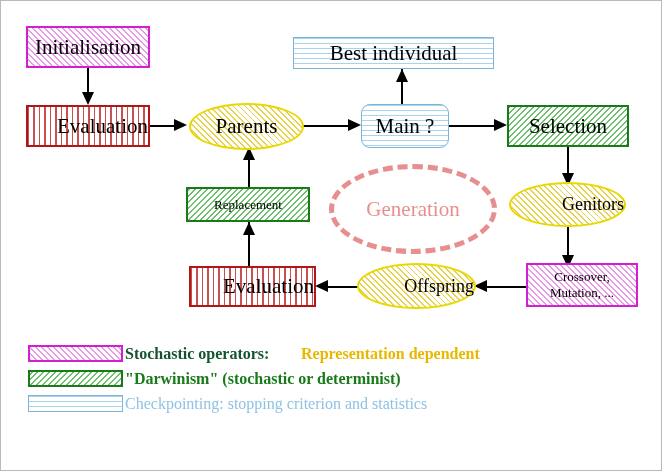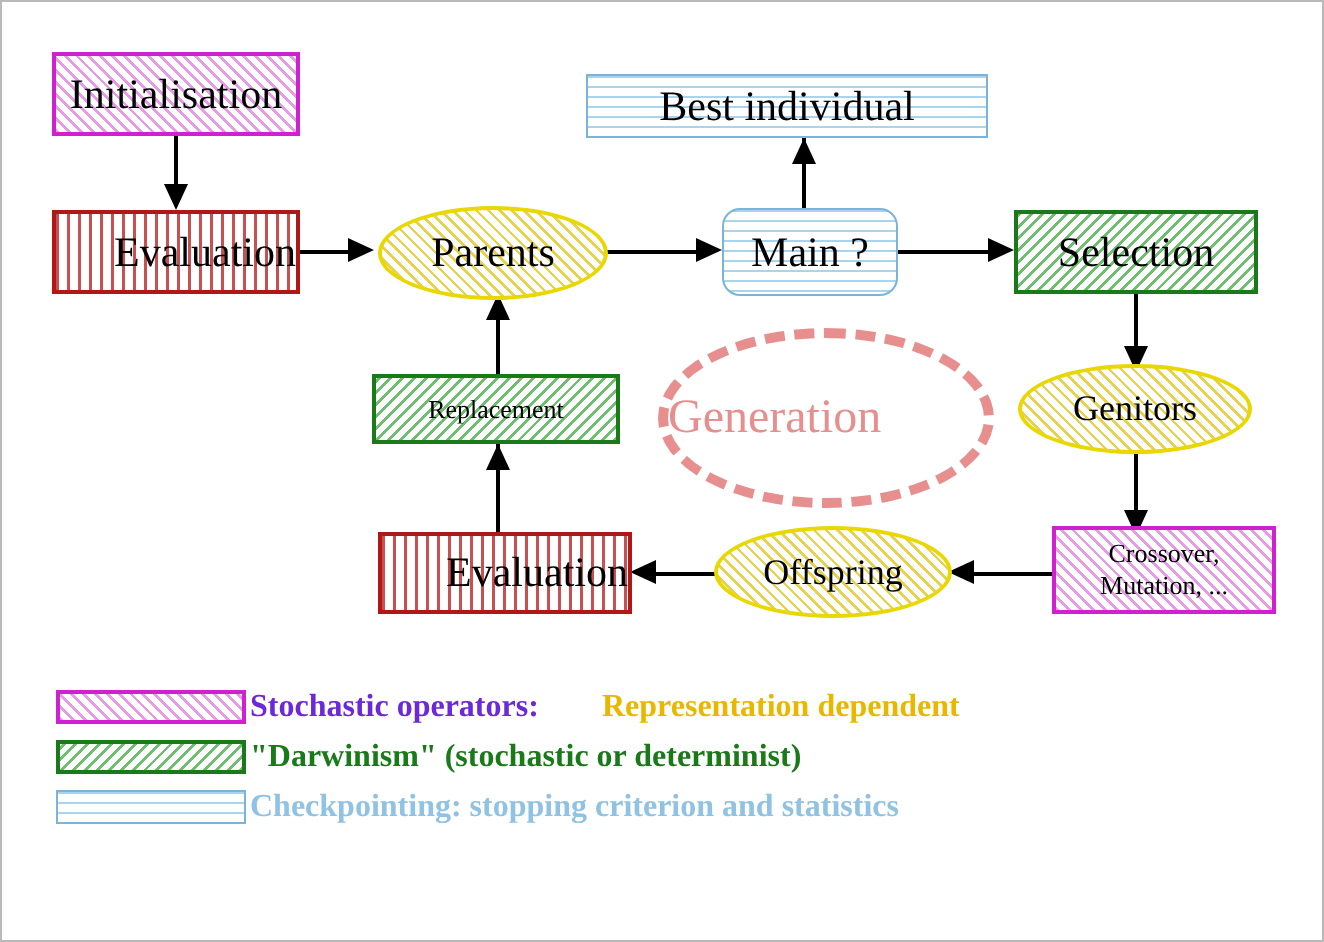--- a/index.html
+++ b/index.html
@@ -61,21 +61,21 @@
   .pat-yellow-ell {
     background-color: #ffffff;
     background-image: repeating-linear-gradient(45deg,
         #e8d24a 0px, #e8d24a 1.3px, #ffffff 1.3px, #ffffff 4.2px);
     border: 2px solid #e8d800;
     border-radius: 50%;
   }
   .rounded { border-radius: 9px; }
 
   .label-big { font-size: 21px; }
-  .label-med { font-size: 18px; }
+  .label-med { font-size: 18px; justify-content: flex-end; }
   .label-small { font-size: 13px; }
   .label-two { font-size: 13px; line-height: 1.25; }
 
   
   .conn { position: absolute; background: #000000; z-index: 1; }
   .conn-h { height: 1.6px; }
   .conn-v { width: 1.6px; }
   .arrow { position: absolute; width: 0; height: 0; z-index: 2; }
   .arrow-r { border-top: 6px solid transparent; border-bottom: 6px solid transparent; border-left: 13px solid #000; }
   .arrow-l { border-top: 6px solid transparent; border-bottom: 6px solid transparent; border-right: 13px solid #000; }
@@ -83,23 +83,23 @@
   .arrow-u { border-left: 6px solid transparent; border-right: 6px solid transparent; border-bottom: 13px solid #000; }
 
   
   #generation-ellipse {
     position: absolute;
     border: 5px dashed #e78f8f;
     border-radius: 50%;
     box-sizing: border-box;
     display: flex;
     align-items: center;
-    justify-content: flex-start;
+    justify-content: center;
     color: #e78f8f;
-    font-size: 24px;
+    font-size: 21px;
     z-index: 1;
   }
 
   
   #legend { position: absolute; left: 0; top: 340px; width: 662px; }
   .legend-row {
     position: relative;
     height: 25px;
     display: flex;
     align-items: center;
@@ -111,22 +111,22 @@
     height: 17px;
     box-sizing: border-box;
   }
   .legend-text {
     position: absolute;
     left: 124px;
     font-size: 16px;
     white-space: nowrap;
     font-weight: bold;
   }
-  .legend-text.thin { font-weight: bold; }
-  .lt-magenta { color: #6d28d9; }
+  .legend-text.thin { font-weight: normal; }
+  .lt-magenta { color: #14532d; }
   .lt-gold { color: #e8b800; }
   .lt-green { color: #1a7a1a; }
   .lt-red { color: #cc1414; }
   .lt-blue { color: #8fc2e3; }
 </style>
 </head>
 <body>
 
 <div id="canvas">
 

